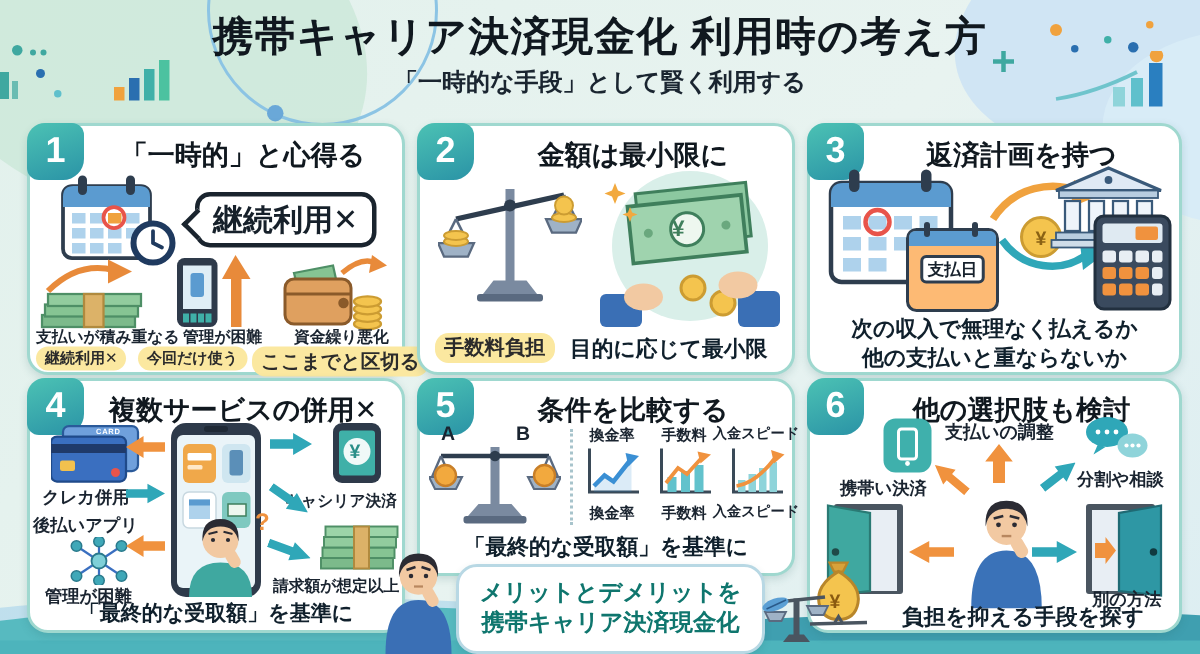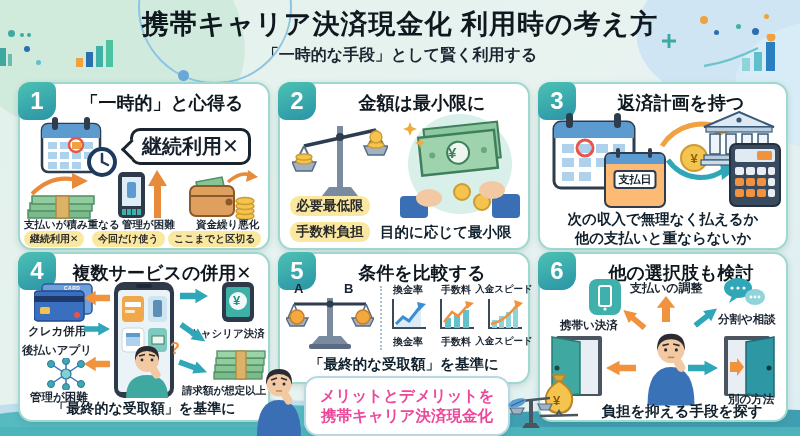--- a/index.html
+++ b/index.html
@@ -35,21 +35,21 @@
   .minical{position:absolute;background:#fdba74;border:2.5px solid #2e3d4e;border-radius:7px;}
   .minical .hd{position:absolute;top:0;left:0;right:0;height:10px;background:#5b9bd0;border-radius:4px 4px 0 0;}
   .minical .ring{position:absolute;top:-6px;width:4px;height:10px;background:#2e3d4e;border-radius:2px;}
   .minical .txt{position:absolute;left:50%;transform:translateX(-50%);top:16px;background:#fff;
     border:2px solid #2e3d4e;border-radius:4px;padding:0 3px;font-weight:bold;font-size:11px;white-space:nowrap;}
   .coin{position:absolute;background:#f4c44e;border:2.5px solid #cc9c32;border-radius:50%;
     display:flex;align-items:center;justify-content:center;font-weight:bold;color:#8a6214;}
   .callout-bubble{position:absolute;background:#fff;border:2.5px solid #b8d8e4;border-radius:14px;
     z-index:3;display:flex;flex-direction:column;justify-content:center;align-items:center;
     box-shadow:0 2px 5px rgba(40,100,100,.15);}
-  .callout-line{font-size:15.5px;font-weight:bold;color:#ec4899;line-height:1.3;white-space:nowrap;}
+  .callout-line{font-size:15.5px;font-weight:bold;color:#0f766e;line-height:1.3;white-space:nowrap;}
   .wave{position:absolute;z-index:1;}
 </style>
 </head>
 <body>
 
 <div class="canvas">
 
   <div class="blob" style="left:-70px;top:-95px;width:320px;height:235px;background:#c9e7d7;opacity:.75;transform:rotate(22deg);"></div>
   <div class="blob" style="left:635px;top:-70px;width:300px;height:175px;background:#cde3f4;opacity:.9;transform:rotate(-10deg);"></div>
   <div class="blob" style="left:735px;top:20px;width:190px;height:130px;background:#d8ecf7;"></div>
@@ -150,21 +150,21 @@
           <ellipse cx="57" cy="43" rx="9" ry="3.5"></ellipse>
         <ellipse cx="57" cy="38" rx="9" ry="3.5"></ellipse>
           <ellipse cx="57" cy="33" rx="9" ry="3.5"></ellipse>
       </g>
     </svg>
     <span class="lbl" style="left:4px;top:134px;font-size:10.5px;">支払いが積み重なる</span>
     <span class="lbl" style="left:102px;top:134px;font-size:10.5px;">管理が困難</span>
     <span class="lbl" style="left:176px;top:134px;font-size:10.5px;">資金繰り悪化</span>
     <span class="tag" style="left:4px;top:147px;font-size:10px;">継続利用✕</span>
     <span class="tag" style="left:72px;top:147px;font-size:10px;text-align:right;">今回だけ使う</span>
-    <span class="tag" style="left:148px;top:147px;font-size:10px;">ここまでと区切る</span>
+    <span class="tag" style="left:148px;top:147px;font-size:13px;">ここまでと区切る</span>
   </section>
 
   <section class="panel" style="left:278px;top:82px;width:248px;height:164px;">
     <div class="badge">2</div>
     <div class="ptitle">金額は最小限に</div>
     <svg class="abs" style="left:12px;top:32px" width="96" height="90" viewBox="0 0 96 90">
       <rect x="45" y="10" width="6" height="62" fill="#7a8aa0"></rect>
       <path d="M30 80 h36 l-7 -9 h-22 Z" fill="#7a8aa0"></path>
       <rect x="26" y="80" width="44" height="5" rx="2" fill="#5a6a80"></rect>
       <line x1="12" y1="30" x2="84" y2="14" stroke="#2e3d4e" stroke-width="3.5"></line>
@@ -198,21 +198,20 @@
         <circle cx="86" cy="90" r="8" fill="#f4c44e" stroke="#cc9c32" stroke-width="2"></circle>
         <g>
           <rect x="4" y="84" width="28" height="22" rx="4" fill="#3a6fb5"></rect>
           <ellipse cx="33" cy="86" rx="13" ry="9" fill="#f2c9a2"></ellipse>
           <rect x="96" y="82" width="28" height="24" rx="4" fill="#3a6fb5"></rect>
           <ellipse cx="96" cy="78" rx="13" ry="9" fill="#f2c9a2"></ellipse>
         </g>
       </svg>
       <span class="lbl" style="left:52px;top:32px;font-size:15px;color:#3f7f5c;">¥</span>
     </div>
-    <span class="tag" style="left:10px;top:112px;font-size:13.5px;">必要最低限</span>
     <span class="tag" style="left:10px;top:138px;font-size:13.5px;">手数料負担</span>
     <span class="cap" style="left:100px;top:139px;font-size:14.5px;">目的に応じて最小限</span>
   </section>
 
   <section class="panel" style="left:538px;top:82px;width:246px;height:164px;">
     <div class="badge">3</div>
     <div class="ptitle">返済計画を持つ</div>
     <svg class="abs" style="left:12px;top:26px" width="90" height="82" viewBox="0 0 90 82">
       <rect x="2" y="12" width="80" height="66" rx="7" fill="#fff" stroke="#2e3d4e" stroke-width="3"></rect>
       <path d="M2 20 q0-8 8-8 h64 q8 0 8 8 v8 H2 Z" fill="#5b9bd0"></path>

